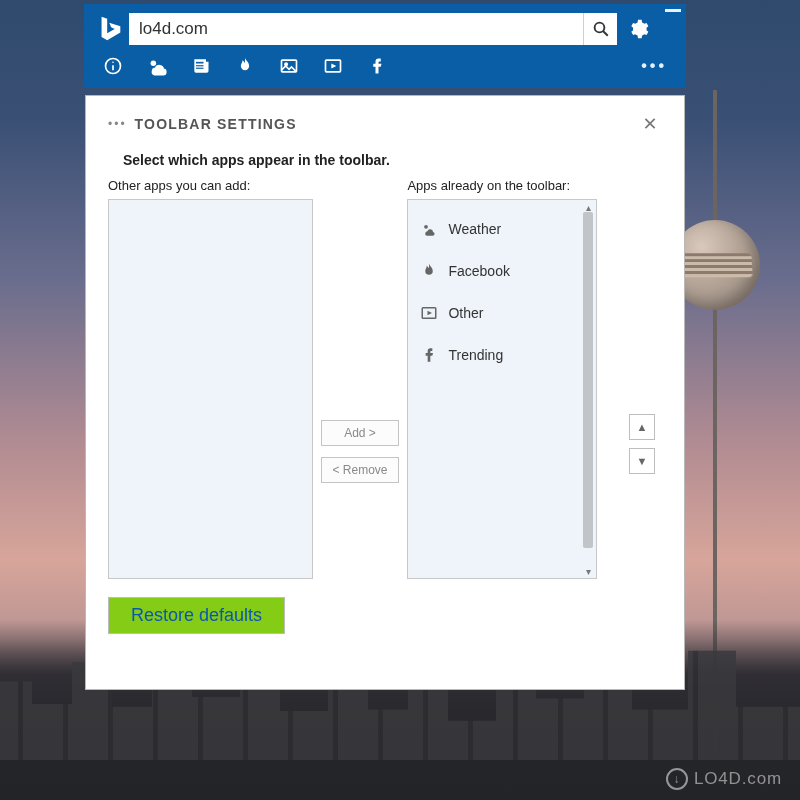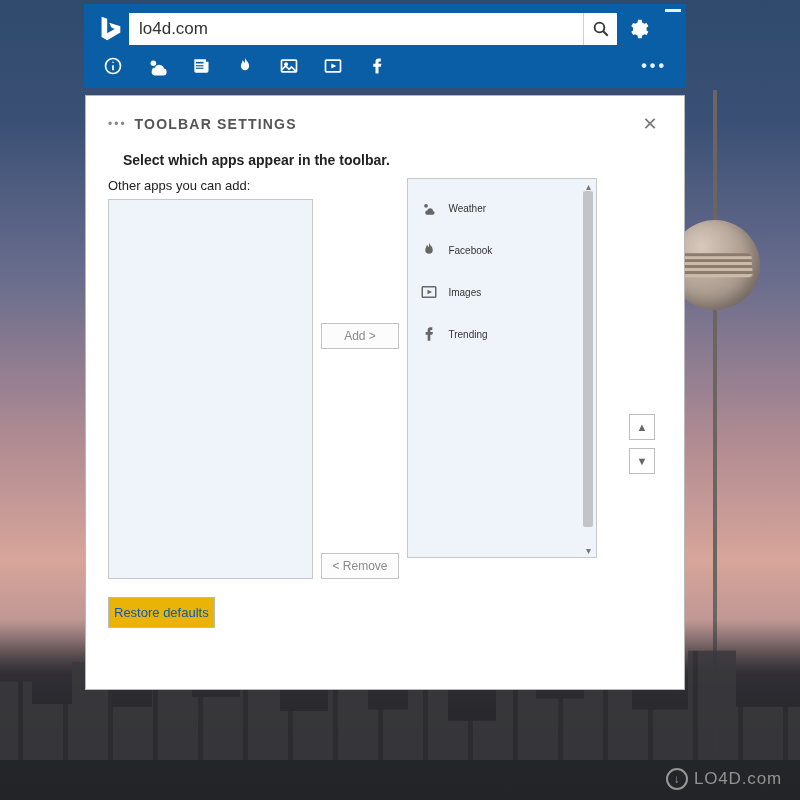--- a/index.html
+++ b/index.html
@@ -95,58 +95,58 @@
   }
   .settings-head { display:flex; align-items:center; gap:8px; color:#555; }
   .settings-head .dots { color:#888; letter-spacing:2px; font-size:12px; }
   .settings-title { font-size:14px; font-weight:700; letter-spacing:1.2px; }
   .close-x {
     margin-left:auto; width:24px; height:24px; display:flex; align-items:center; justify-content:center;
     color:#7a7a7a; cursor:pointer; font-size:18px; font-weight:300;
   }
   .instruction { font-size:14px; font-weight:700; color:#222; margin:16px 15px 10px; }
   .columns { display:flex; gap:0; }
-  .col { display:flex; flex-direction:column; }
+  .col { display:flex; flex-direction:column;justify-content:flex-end; }
   .col.left { width:205px; }
-  .col.mid { width:95px; align-items:center; justify-content:space-between; gap:11px; }
+  .col.mid { width:95px; align-items:center; justify-content:center; gap:11px; }
   .col.right { width:215px; position:relative; }
   .col.arrows { width:40px; align-items:center; justify-content:center; gap:8px; padding-top:130px; }
   .col-label { font-size:13px; color:#222; margin-bottom:6px; white-space: nowrap; }
   .listbox {
     height:380px; background:#eff4fb; border:1px solid #c8c8c8;
     position:relative;
   }
   .listbox.right { width:190px; }
   .scroll-strip {
     position:absolute; right:3px; top:12px; bottom:30px; width:10px;
     background:#c2c5c8; border-radius:2px;
   }
   .scroll-up, .scroll-down {
     position:absolute; right:0; width:16px; height:14px; color:#777; font-size:10px;
     display:flex;align-items:center;justify-content:center;
   }
   .scroll-up{top:0}.scroll-down{bottom:0}
   .app-list { padding:8px 0; }
   .app-item {
     display:flex; align-items:center; gap:10px; padding:12px 10px 12px 12px;
-    font-size:10px; color:#333;
+    font-size:14px; color:#333;
   }
   .app-item .ico { width:18px; height:18px; color:#555; display:flex; align-items:center; justify-content:center; flex-shrink:0; }
 
   .transfer-btn {
     width:78px; height:26px; font-size:12px; background:#fcfcfc;
     border:1px solid #c4c4c4; color:#8a8a8a; cursor:pointer;
   }
   .arrow-btn {
     width:26px; height:26px; border:1px solid #bdbdbd; background:#fff; cursor:pointer;
     display:flex; align-items:center; justify-content:center; color:#666; font-size:11px;
   }
   .restore-btn {
-    margin-top:18px; padding:7px 5px; font-size:13px; color:#0b57b0;
-    background:#eab308; border:1px solid #bcbcbc; cursor:pointer;
+    margin-top:18px; padding:7px 22px; font-size:18px; color:#0b57b0;
+    background:#84cc16; border:1px solid #bcbcbc; cursor:pointer;
   }
 
   
   svg { display:block; }
 </style>
 </head>
 <body>
 
 <div class="wallpaper">
   <div class="tower">
@@ -251,20 +251,21 @@
       <div class="col-label">Other apps you can add:</div>
       <div class="listbox"></div>
     </div>
 
     <div class="col mid" style="padding-top:145px">
       <button class="transfer-btn">Add &gt;</button>
       <button class="transfer-btn">&lt; Remove</button>
     </div>
 
     <div class="col right">
+      <div class="col-label">Apps already on the toolbar:</div>
       <div class="listbox right">
         <div class="scroll-up">▴</div>
         <div class="scroll-strip"></div>
         <div class="scroll-down">▾</div>
         <div class="app-list" id="active-app-list">
             <div class="app-item">
               <span class="ico">
                 <svg width="18" height="18" viewBox="0 0 24 24" fill="#666">
                   <circle cx="8" cy="9" r="2.5"></circle>
                   <path d="M7 18a3 3 0 012.8-3 4 4 0 017.7.9 2.6 2.6 0 01-.5 5.1H9a2.6 2.6 0 01-2-3z"></path>
@@ -280,21 +281,21 @@
               </span>
               <span>Facebook</span>
             </div>
             <div class="app-item">
               <span class="ico">
                 <svg width="18" height="18" viewBox="0 0 24 24" fill="none" stroke="#666" stroke-width="2">
                   <rect x="3" y="5" width="18" height="14" rx="1"></rect>
                   <path d="M10 9l6 3-6 3z" fill="#666" stroke="none"></path>
                 </svg>
               </span>
-              <span>Images</span>
+              <span>Other</span>
             </div>
             <div class="app-item">
               <span class="ico">
                 <svg width="16" height="16" viewBox="0 0 24 24" fill="#666">
                   <path d="M14 9V7c0-.7.3-1 1-1h2V2h-3c-2.5 0-4 1.6-4 4v3H7v4h3v9h4v-9h3l1-4h-4z"></path>
                 </svg>
               </span>
               <span>Trending</span>
             </div>
           </div>

